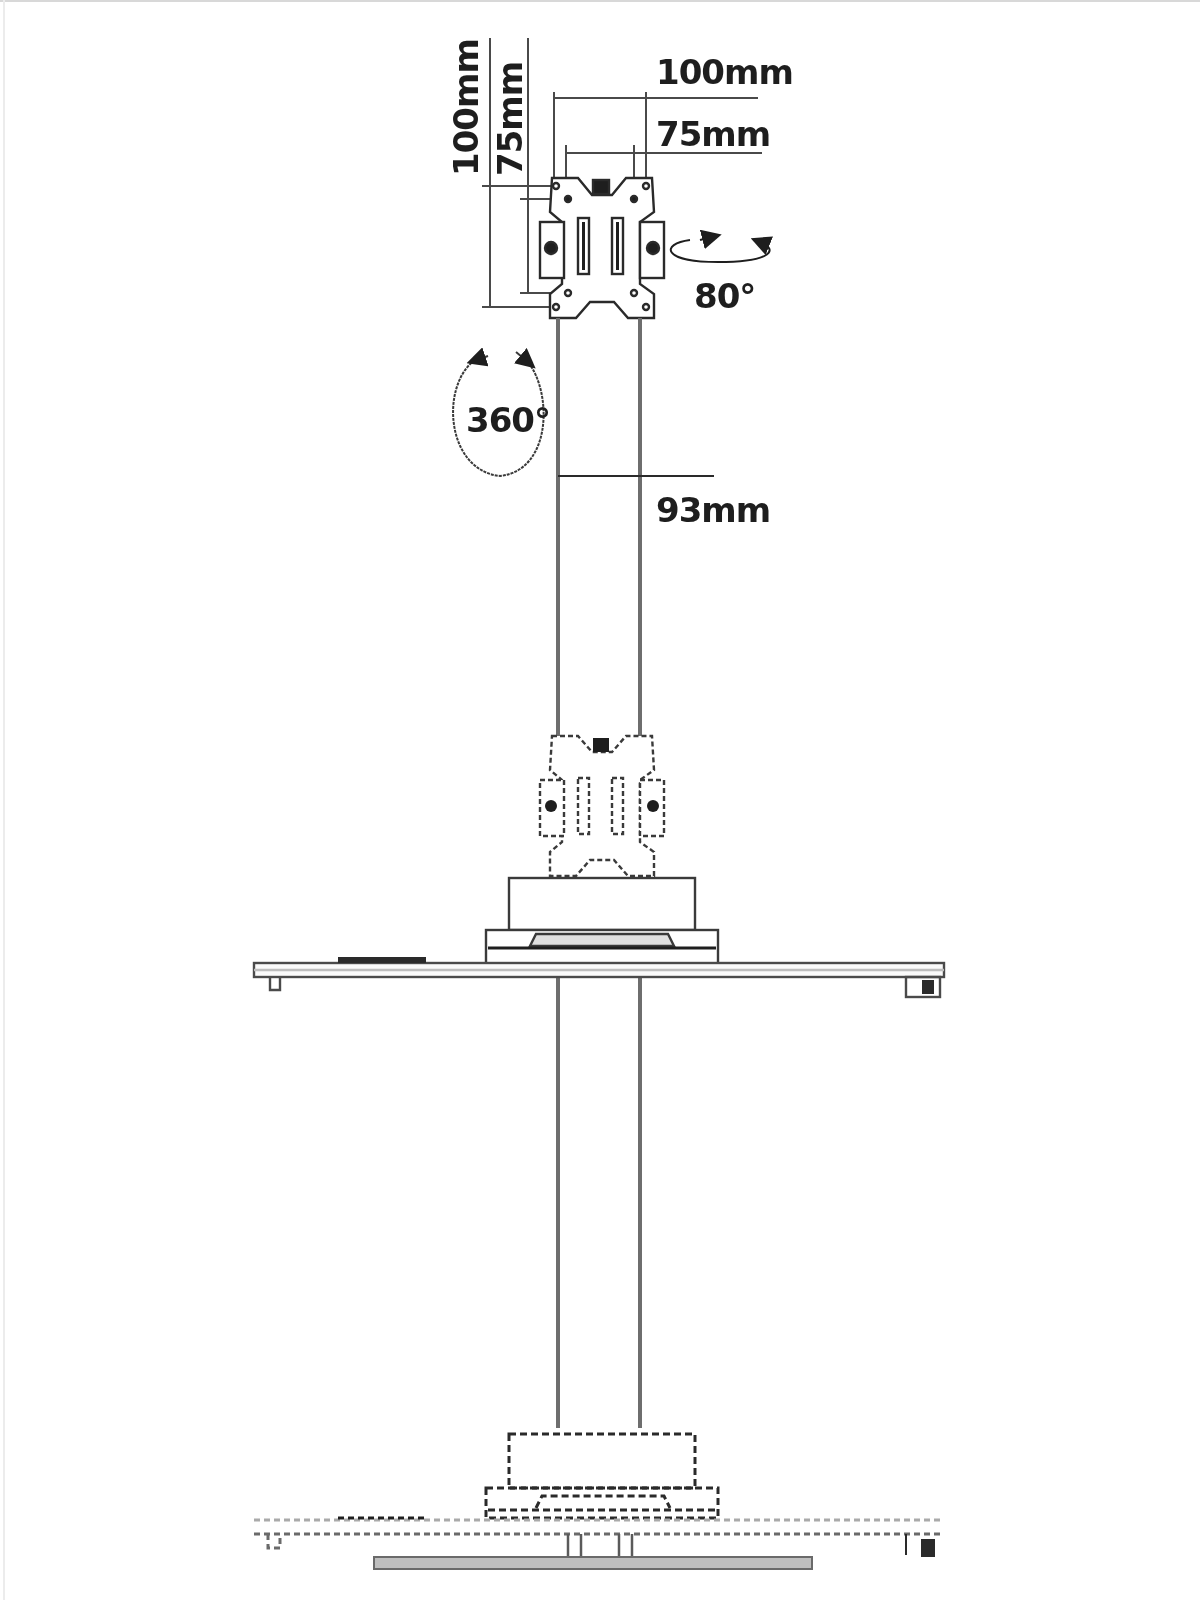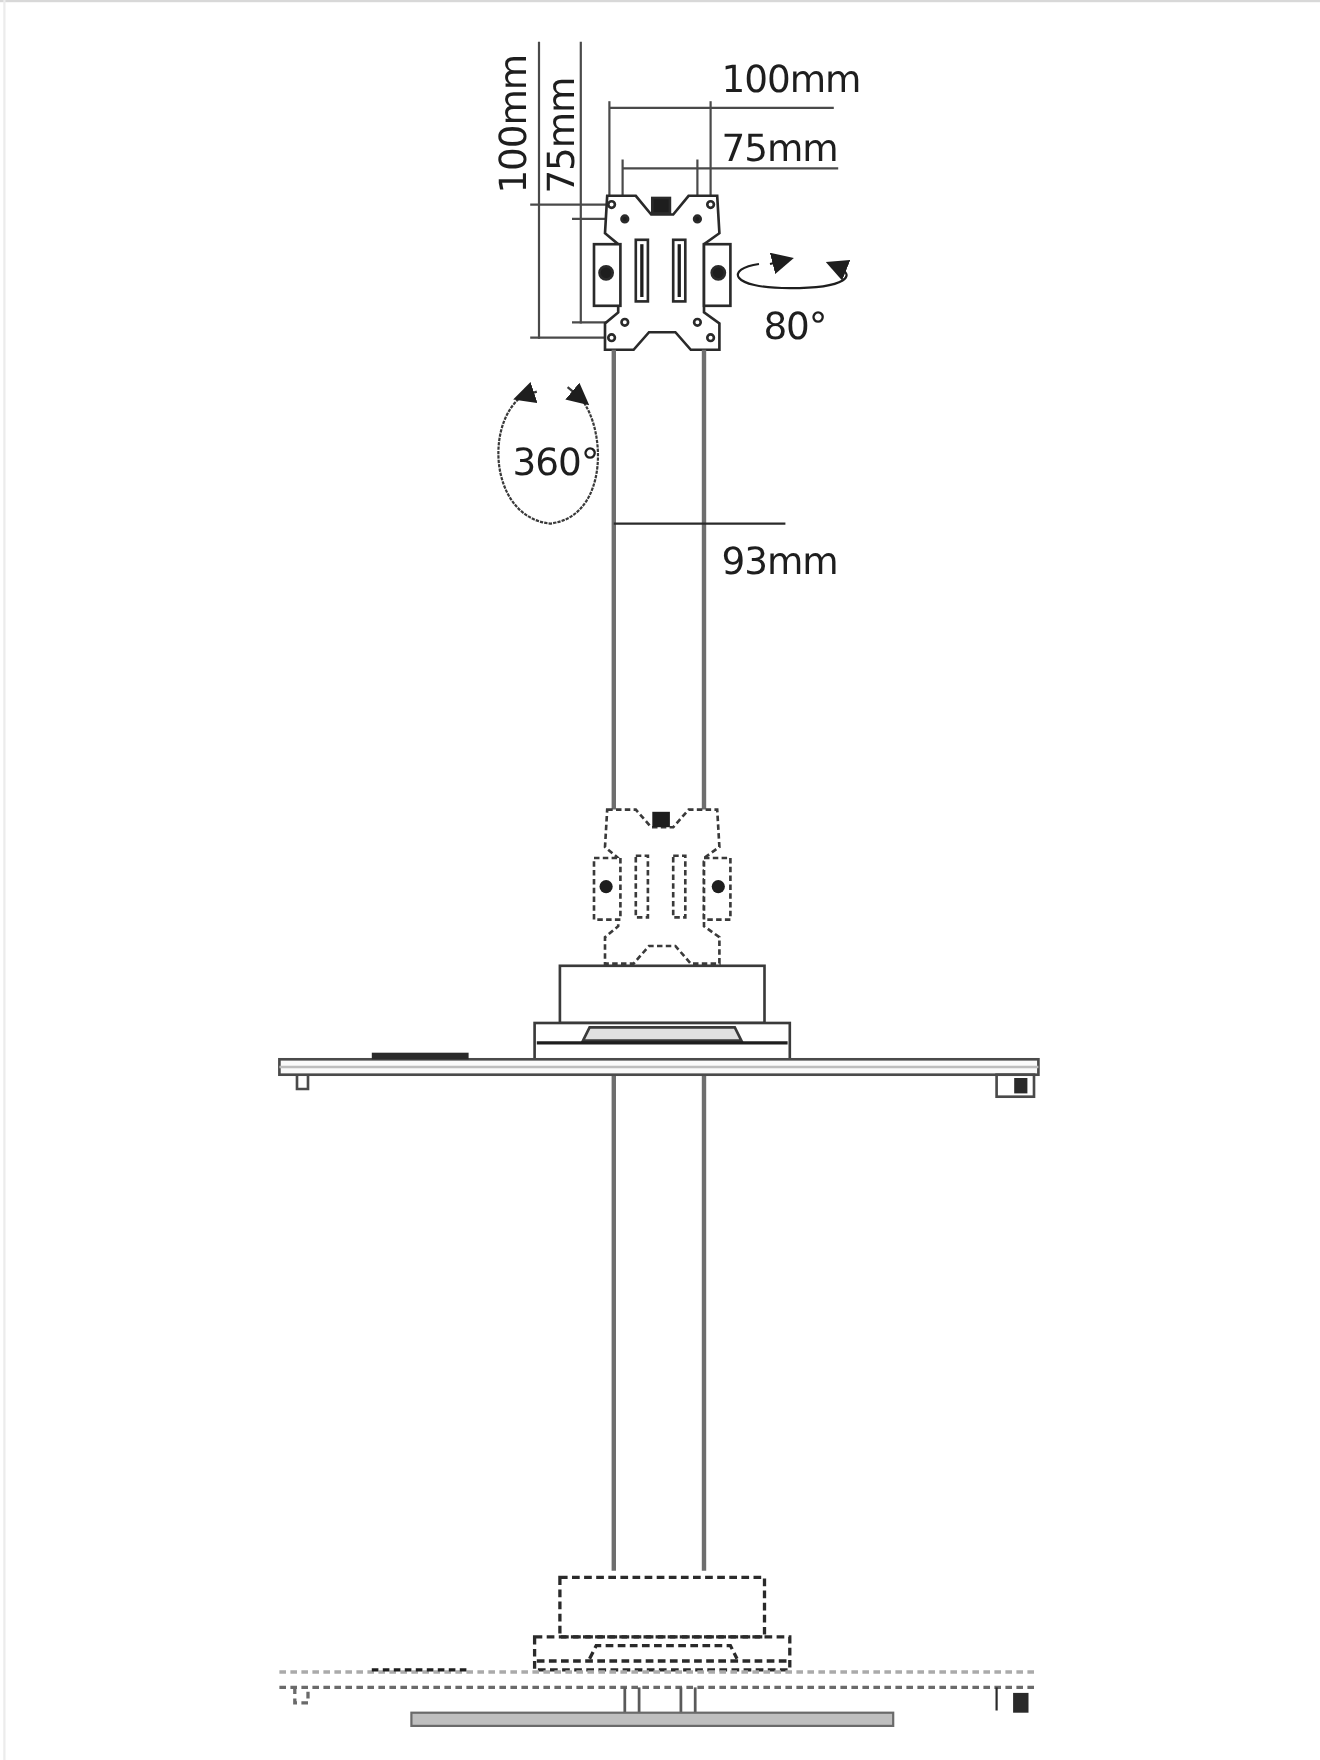--- a/index.html
+++ b/index.html
@@ -1,17 +1,17 @@
 <!DOCTYPE html>
 <html><head>
   <meta charset="utf-8">
   <style>
     html, body { margin: 0; padding: 0; background: #ffffff; }
     body { width: 1200px; height: 1600px; position: relative; overflow: hidden; font-family: "DejaVu Sans", sans-serif; }
-    .frame { position: absolute; left: 0; top: 0; width: 988px; height: 1600px; }
+    .frame { position: absolute; left: 0; top: 0; width: 988px; height: 1600px; font-weight: bold; }
     .frame-top { position: absolute; left: 0; top: 0; width: 1200px; height: 2px; background: #d8d8d8; }
     .frame-left { position: absolute; left: 3px; top: 0; width: 2px; height: 1600px; background: #ececec; }
     svg { position: absolute; left: 0; top: 0; }
     .lbl { font-family: "DejaVu Sans", sans-serif; fill: #1e1e1e; font-size: 34px; letter-spacing: -1px; }
   </style>
 </head>
 <body>
 
 <div class="frame">
   <div class="frame-top"></div>

